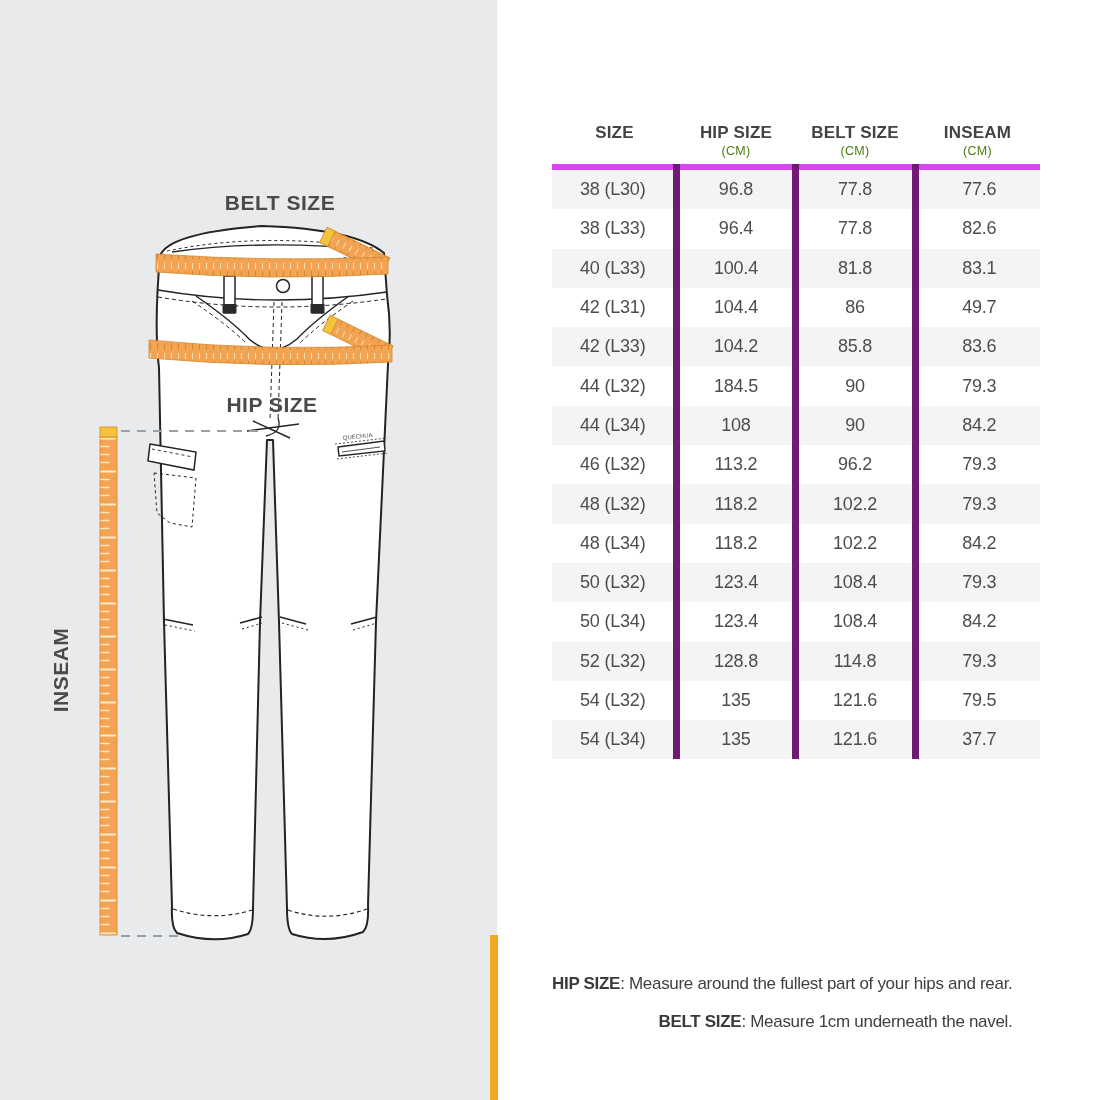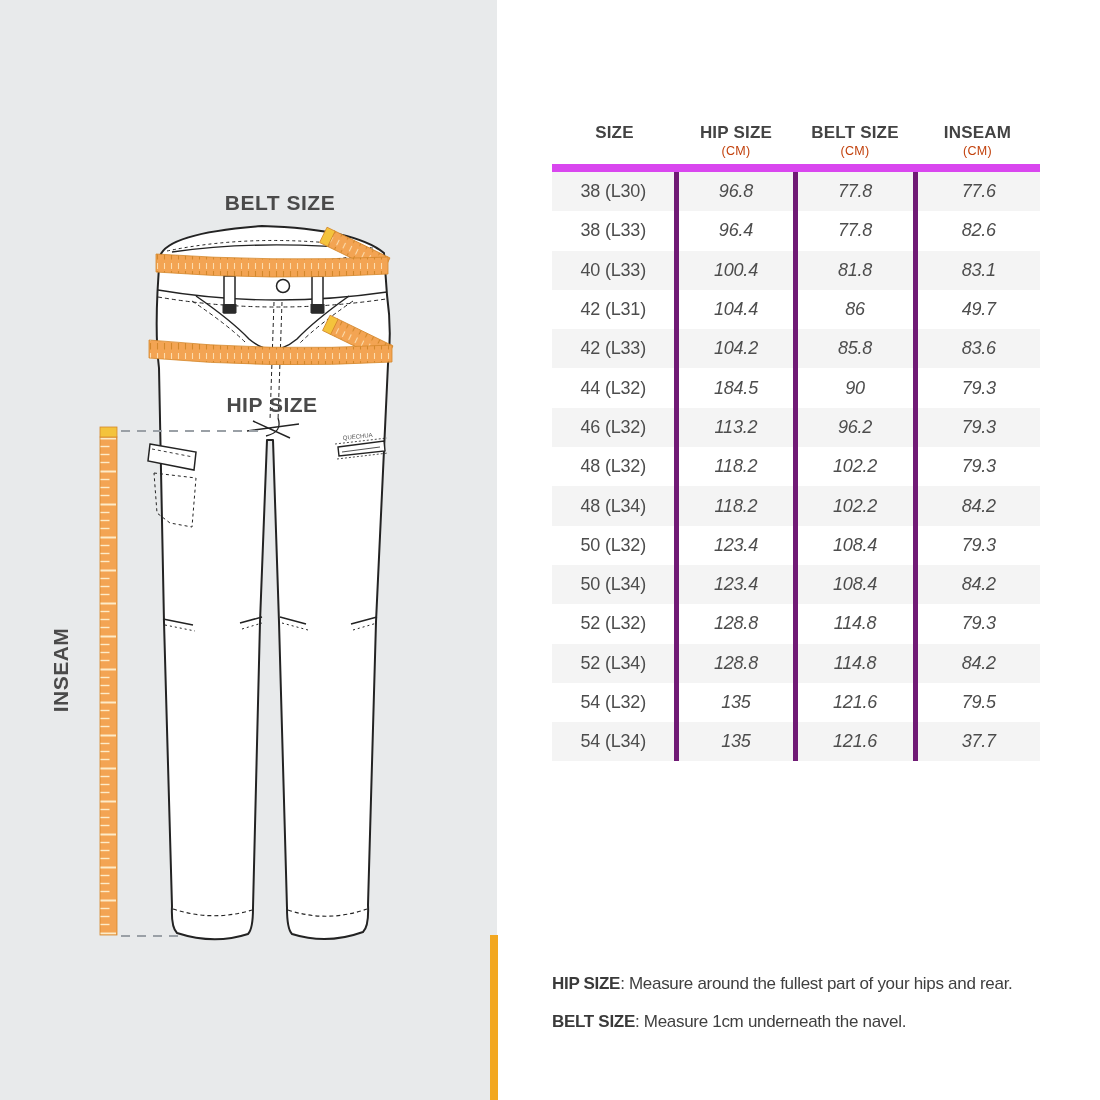--- a/index.html
+++ b/index.html
@@ -9,33 +9,33 @@
   }
   .panel{position:absolute;left:0;top:0;width:497px;height:1100px;background:#E8EAEB;}
   .diagram-svg{position:absolute;left:0;top:0;}
   .accent-bar{position:absolute;left:490px;top:935px;width:8px;height:165px;background:#F2A720;}
 
   .table-wrap{position:absolute;left:552px;top:123px;width:488px;}
   table{width:100%;border-collapse:collapse;table-layout:fixed;}
   col.c1{width:25.6%;} col.c2{width:24.2%;} col.c3{width:24.6%;} col.c4{width:25.6%;}
   thead th{
     font-size:17px;font-weight:bold;color:#434343;text-align:center;
-    padding:0 0 6px 0;vertical-align:top;border-bottom:8px solid #d946ef;
+    padding:0 0 6px 0;vertical-align:top;border-bottom:6px solid #d946ef;
     letter-spacing:0.2px;
   }
-  thead th .unit{display:block;font-size:12.5px;font-weight:normal;color:#c2410c;margin-top:1px;letter-spacing:0.3px;}
+  thead th .unit{display:block;font-size:12.5px;font-weight:normal;color:#4d7c0f;margin-top:1px;letter-spacing:0.3px;}
   tbody td{
     height:39.3px;text-align:center;font-size:18px;color:#4d4d4d;
     padding:0;letter-spacing:-0.2px;
   }
   tbody tr:nth-child(odd){background:#F4F4F4;}
   tbody tr:nth-child(even){background:#ffffff;}
-  tbody td + td{border-left:5px solid #701a75;font-style:italic;}
-
-  .footnotes{position:absolute;left:552px;top:971px;color:#3f3f3f;}
+  tbody td + td{border-left:7px solid #701a75;}
+
+  .footnotes{position:absolute;left:552px;top:971px;color:#3f3f3f;text-align:right;}
   .footnotes p{margin:0 0 13px 0;font-size:17px;line-height:25px;white-space:nowrap;letter-spacing:-0.3px;}
   .footnotes strong{font-weight:bold;color:#3a3a3a;}
 
   .svg-label{font-family:"Liberation Sans",sans-serif;font-weight:bold;fill:#4a4a4a;}
 </style>
 </head>
 <body>
 
 <div id="stage">
 
@@ -205,20 +205,26 @@
             <td>85.8</td>
             <td>83.6</td>
           </tr>
           <tr>
             <td>44 (L32)</td>
             <td>184.5</td>
             <td>90</td>
             <td>79.3</td>
           </tr>
           <tr>
+            <td>44 (L34)</td>
+            <td>108</td>
+            <td>90</td>
+            <td>84.2</td>
+          </tr>
+          <tr>
             <td>46 (L32)</td>
             <td>113.2</td>
             <td>96.2</td>
             <td>79.3</td>
           </tr>
           <tr>
             <td>48 (L32)</td>
             <td>118.2</td>
             <td>102.2</td>
             <td>79.3</td>
@@ -241,26 +247,20 @@
             <td>108.4</td>
             <td>84.2</td>
           </tr>
           <tr>
             <td>52 (L32)</td>
             <td>128.8</td>
             <td>114.8</td>
             <td>79.3</td>
           </tr>
           <tr>
-            <td>52 (L34)</td>
-            <td>128.8</td>
-            <td>114.8</td>
-            <td>84.2</td>
-          </tr>
-          <tr>
             <td>54 (L32)</td>
             <td>135</td>
             <td>121.6</td>
             <td>79.5</td>
           </tr>
           <tr>
             <td>54 (L34)</td>
             <td>135</td>
             <td>121.6</td>
             <td>37.7</td>

